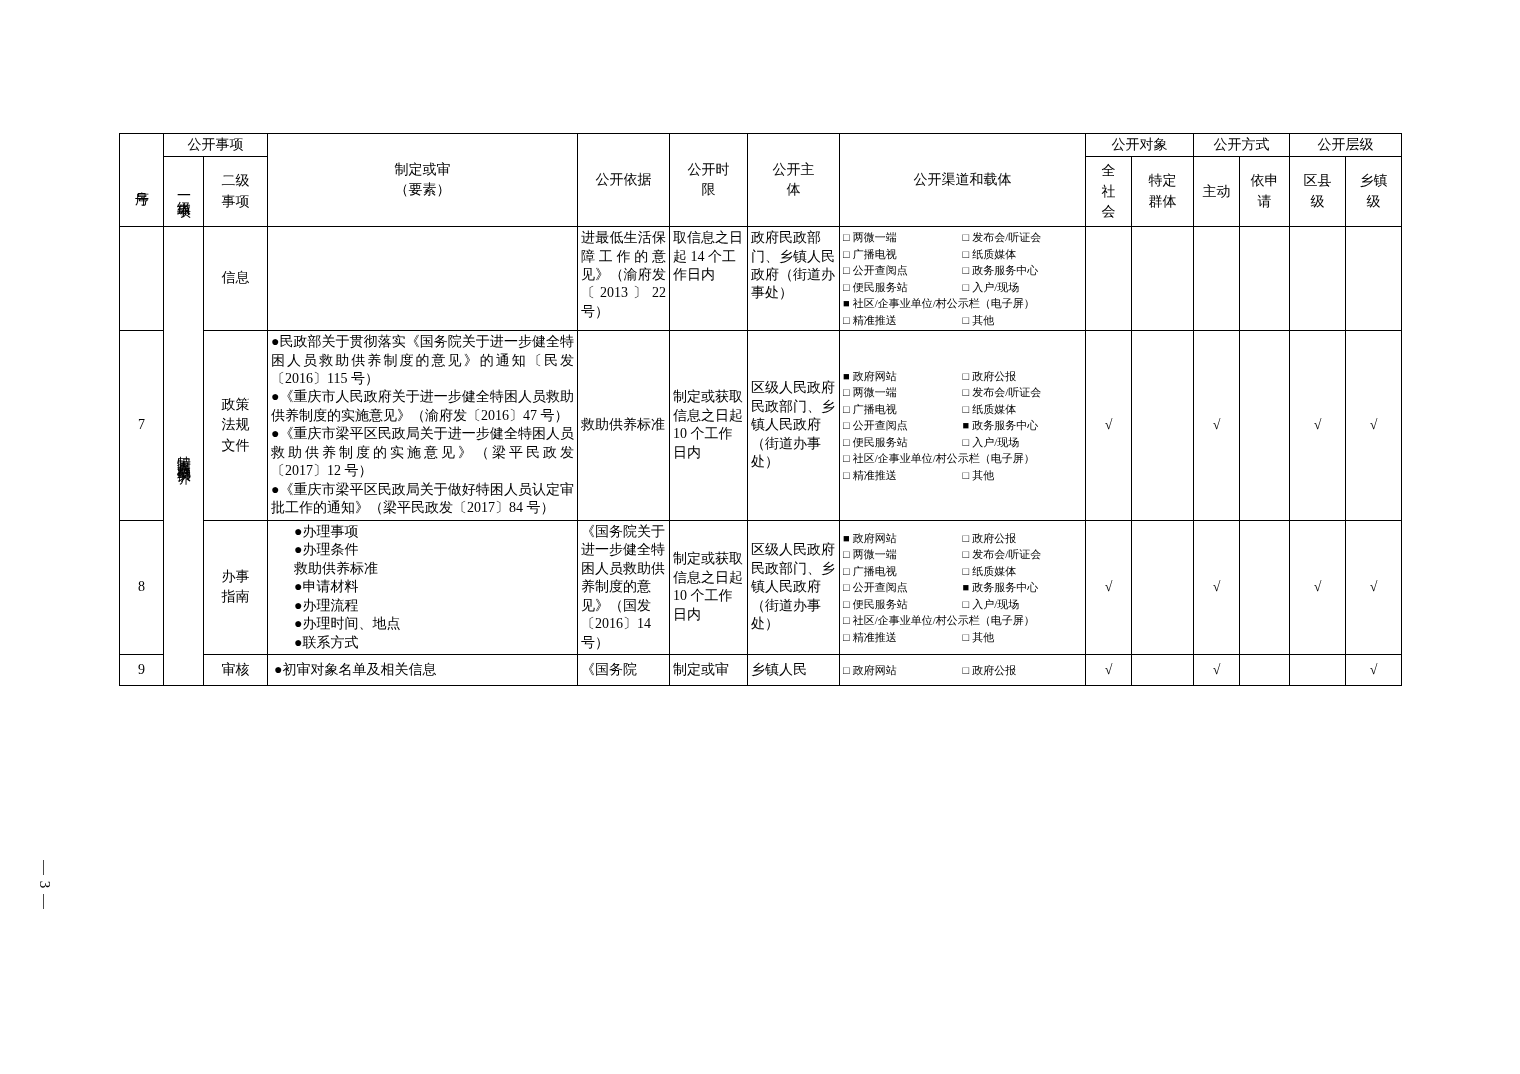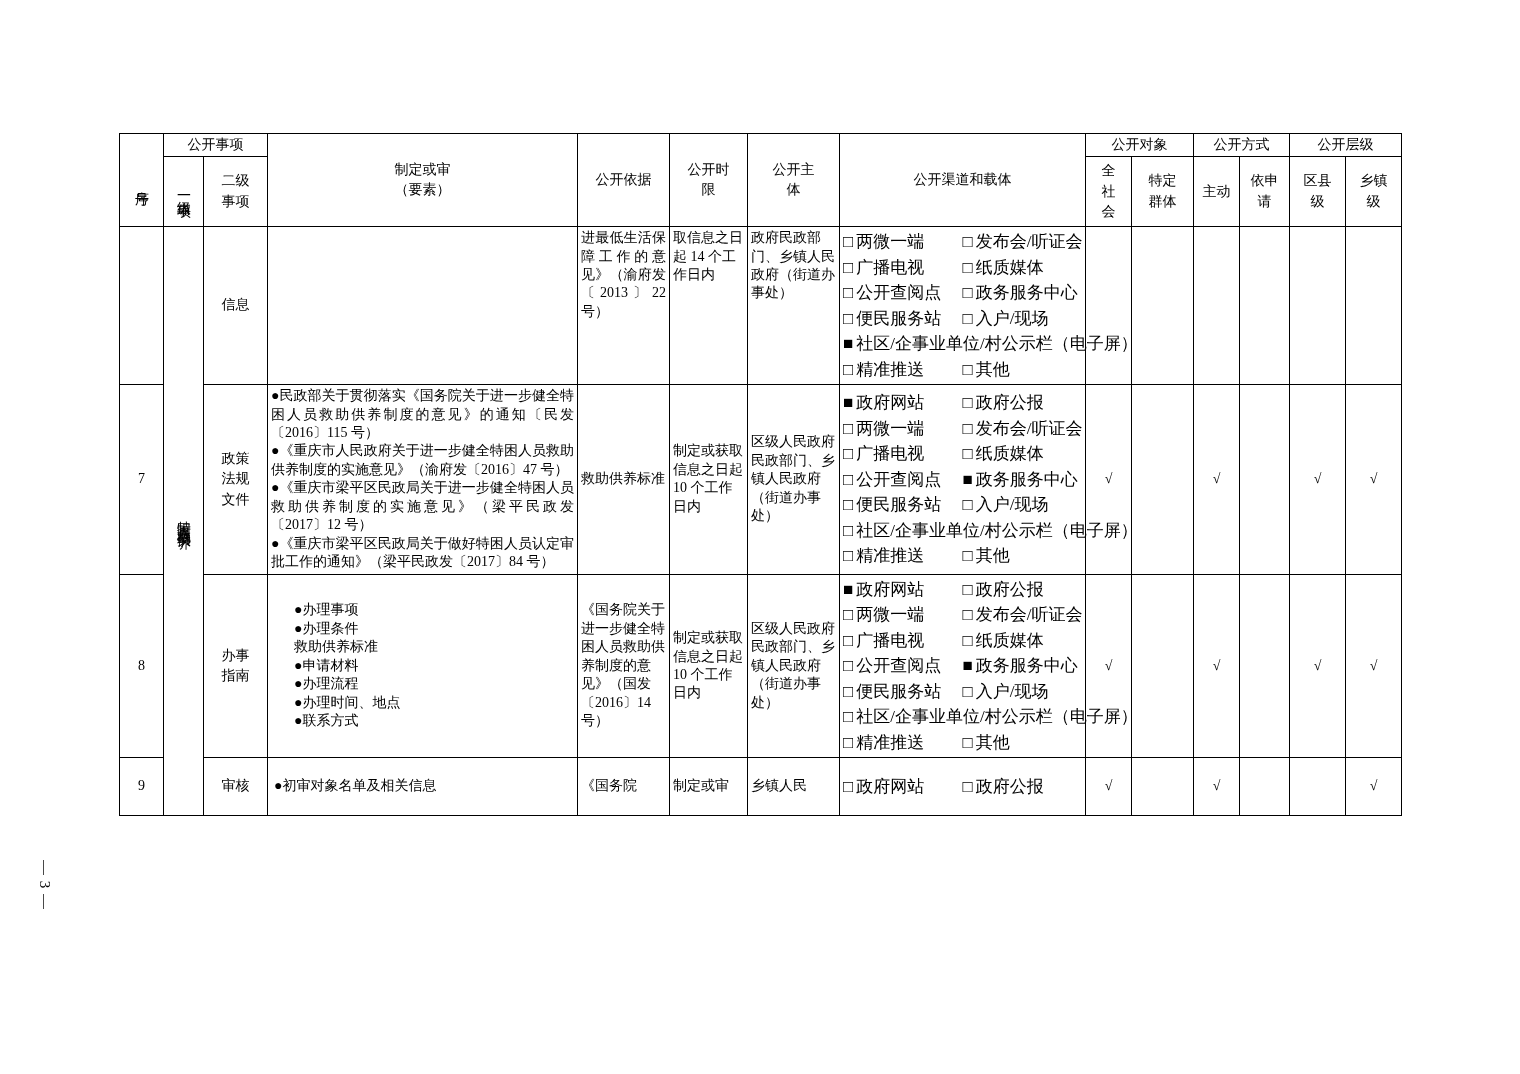--- a/index.html
+++ b/index.html
@@ -55,21 +55,21 @@
     text-orientation: upright;
     letter-spacing: 2px;
     margin: 0 auto;
     display: inline-block;
     line-height: 1.15;
   }
   .num { text-align: center; font-size: 15px; }
   .chan {
     display: flex;
     flex-wrap: wrap;
-    font-size: 17px;
+    font-size: 11px;
     line-height: 1.5;
   }
   .chan .ci {
     box-sizing: border-box;
     padding-right: 2px;
     white-space: nowrap;
   }
   .chan .ci.half { width: 50%; }
   .chan .ci.full { width: 100%; }
   .bx { display: inline-block; margin-right: 3px; }
@@ -285,21 +285,21 @@
       <td class="tick"></td>
       <td class="tick">√</td>
       <td class="tick"></td>
       <td class="tick">√</td>
       <td class="tick">√</td>
     </tr>
 
     <tr>
       <td class="num">9</td>
       <td class="c-hdr">
-        <span class="narrow-ctr" style="display:block;width:2em;margin:16px auto;">审核</span>
+        <span class="narrow-ctr" style="display:block;width:2em;margin:3px auto;">审核</span>
       </td>
       <td class="content-list" style="padding-left:6px">●初审对象名单及相关信息</td>
       <td class="narrow-ctr" style="text-align:left">《国务院</td>
       <td class="narrow-ctr" style="text-align:left">制定或审</td>
       <td class="subj" style="text-align:left">乡镇人民</td>
       <td>
         <div class="chan">
               <span class="ci half"><span class="bx">□</span><span>政府网站</span></span>
               <span class="ci half"><span class="bx">□</span><span>政府公报</span></span>
             </div>

